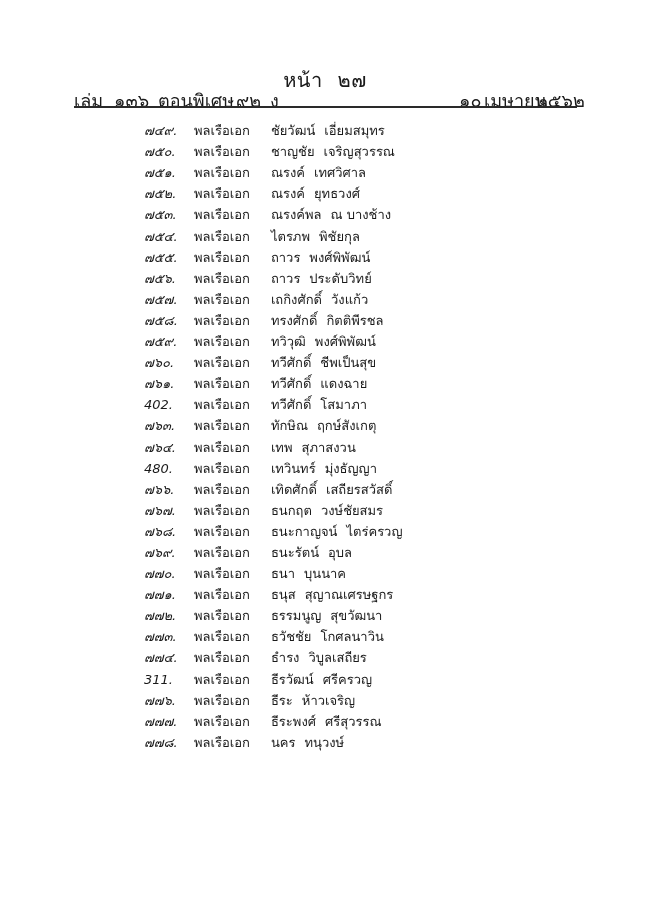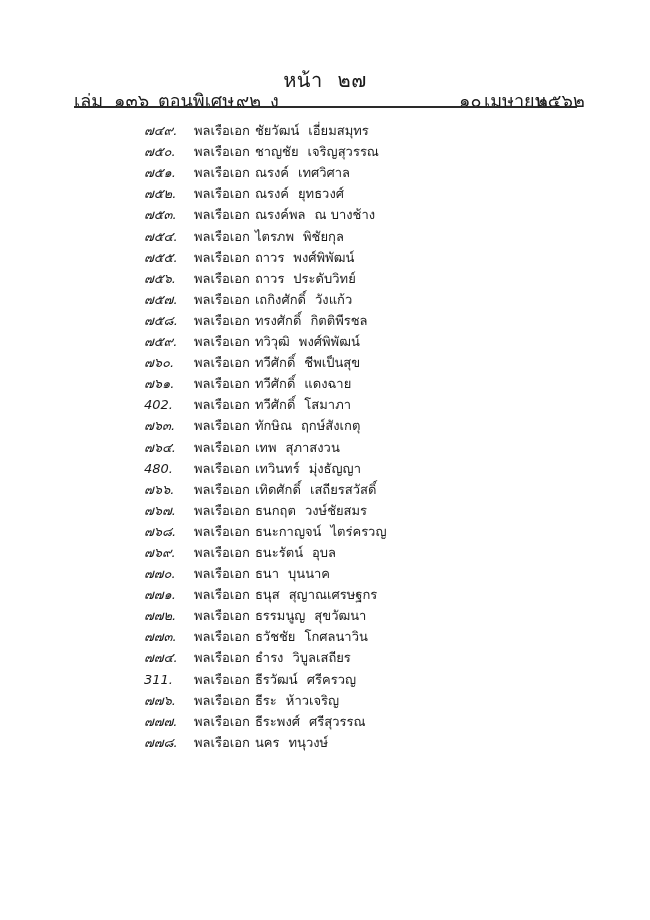--- a/index.html
+++ b/index.html
@@ -66,21 +66,21 @@
       font-size: 13px;
       white-space: nowrap;
       display: flex;
       align-items: flex-end;
     }
     .list .num {
       width: 50px;
       display: inline-block;
       font-style: italic;
     }
-    .list .rank { margin-right: 5px; }
+    .list .rank { margin-right: 21px; }
     .list .fname { margin-right: 9px; }
   </style>
 </head>
 <body>
 
 <div class="page">
 
   <div class="page-number">
     <span>หน้า</span>
     <span>๒๗</span>

